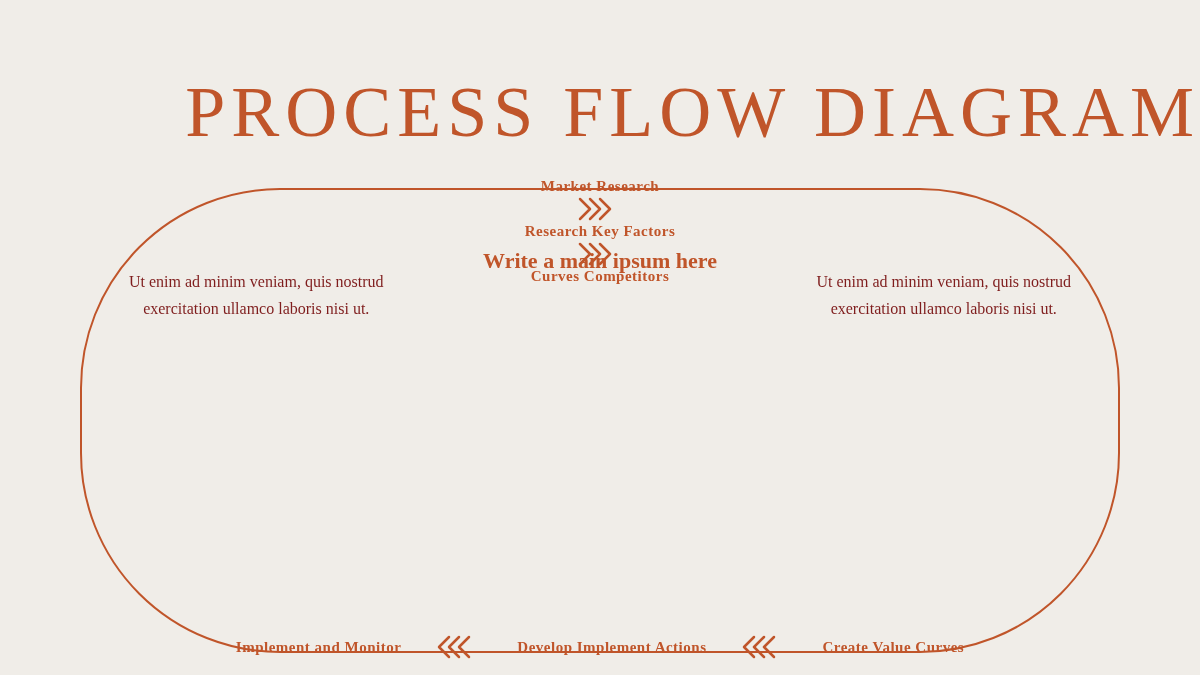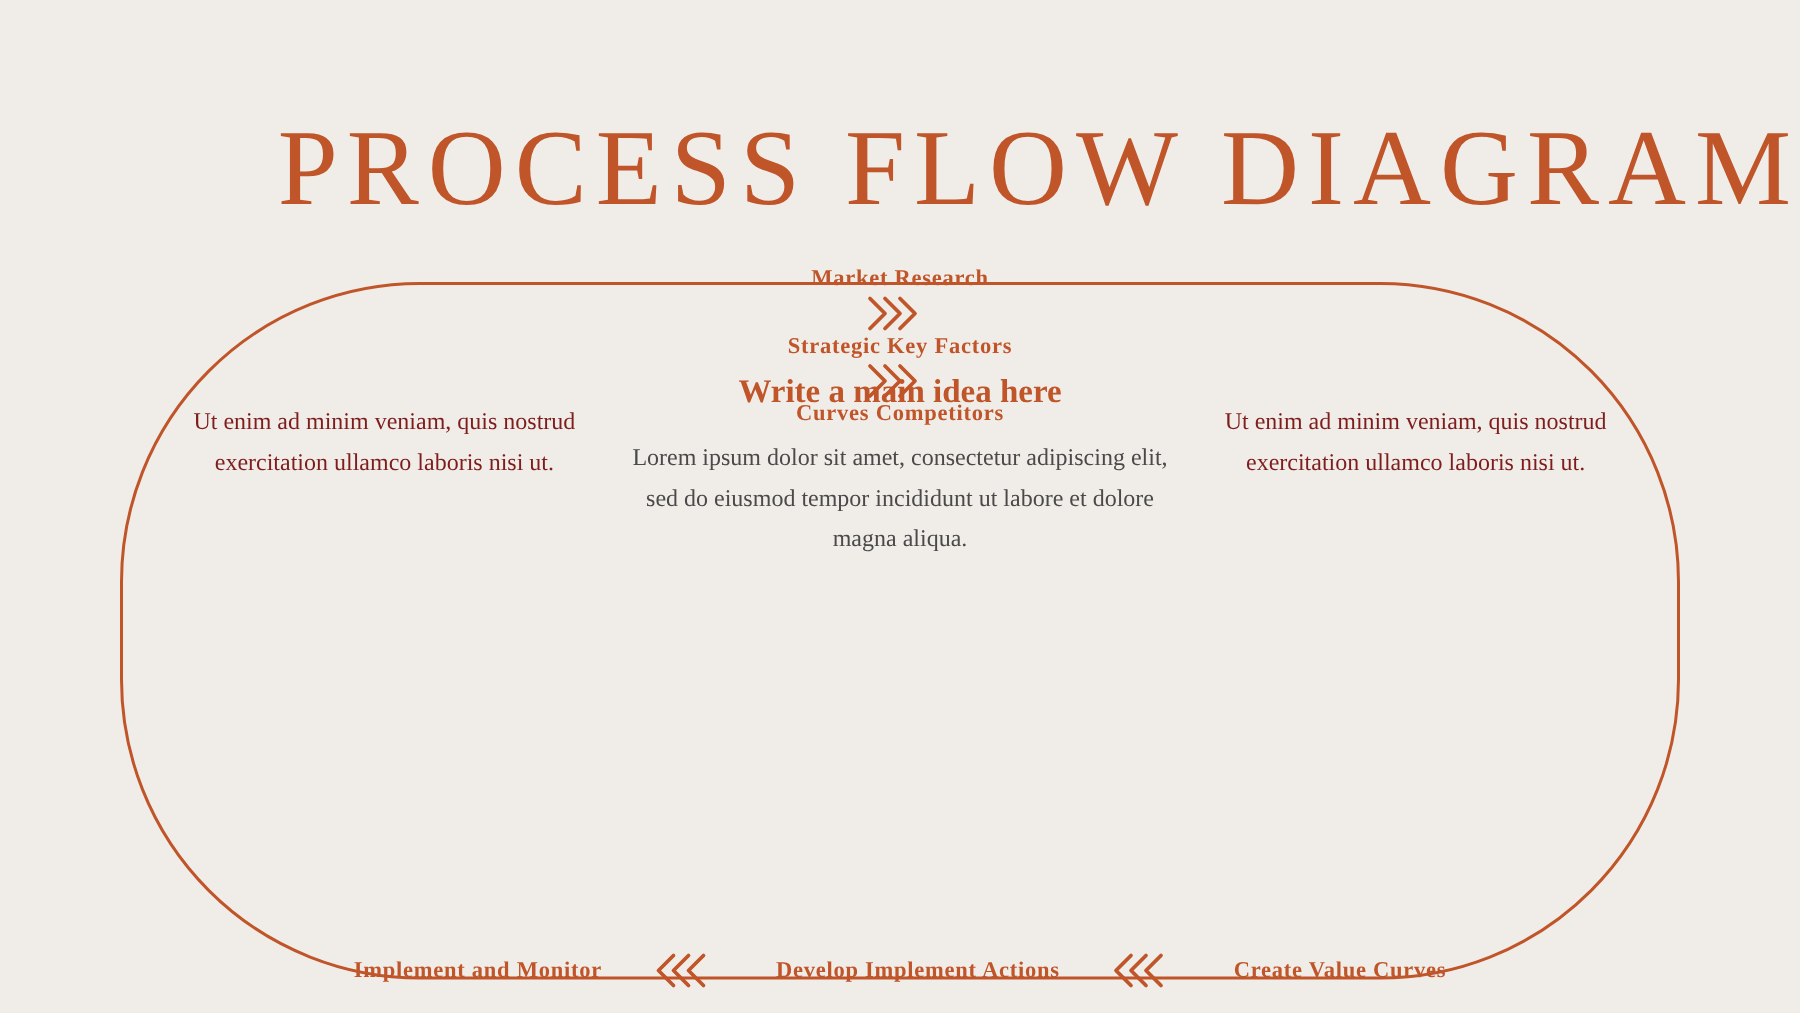--- a/index.html
+++ b/index.html
@@ -153,39 +153,38 @@
 
     <div class="arrows-forward">
       <svg viewBox="0 0 48 28" fill="none" xmlns="http://www.w3.org/2000/svg">
 
         <polyline points="4,4 14,14 4,24" stroke="#c0552a" stroke-width="2.5" fill="none" stroke-linecap="round" stroke-linejoin="round"></polyline>
         <polyline points="14,4 24,14 14,24" stroke="#c0552a" stroke-width="2.5" fill="none" stroke-linecap="round" stroke-linejoin="round"></polyline>
         <polyline points="24,4 34,14 24,24" stroke="#c0552a" stroke-width="2.5" fill="none" stroke-linecap="round" stroke-linejoin="round"></polyline>
       </svg>
     </div>
 
-    <span class="flow-label">Strategic Key Factors</span>
+    <span class="flow-label">Research Key Factors</span>
 
     <div class="arrows-forward">
       <svg viewBox="0 0 48 28" fill="none" xmlns="http://www.w3.org/2000/svg">
         <polyline points="4,4 14,14 4,24" stroke="#c0552a" stroke-width="2.5" fill="none" stroke-linecap="round" stroke-linejoin="round"></polyline>
         <polyline points="14,4 24,14 14,24" stroke="#c0552a" stroke-width="2.5" fill="none" stroke-linecap="round" stroke-linejoin="round"></polyline>
         <polyline points="24,4 34,14 24,24" stroke="#c0552a" stroke-width="2.5" fill="none" stroke-linecap="round" stroke-linejoin="round"></polyline>
       </svg>
     </div>
 
     <span class="flow-label">Curves Competitors</span>
   </div>
 
   <div class="center-content">
     <div class="side-text">Ut enim ad minim veniam, quis nostrud exercitation ullamco laboris nisi ut.</div>
 
     <div class="center-column">
-      <div class="main-idea-title">Write a main idea here</div>
-      <div class="main-idea-text">Lorem ipsum dolor sit amet, consectetur adipiscing elit, sed do eiusmod tempor incididunt ut labore et dolore magna aliqua.</div>
+      <div class="main-idea-title">Write a main ipsum here</div>
     </div>
 
     <div class="side-text">Ut enim ad minim veniam, quis nostrud exercitation ullamco laboris nisi ut.</div>
   </div>
 
   <div class="bottom-flow">
     <span class="flow-label">Implement and Monitor</span>
 
     <div class="arrows-back">
       <svg viewBox="0 0 48 28" fill="none" xmlns="http://www.w3.org/2000/svg">

